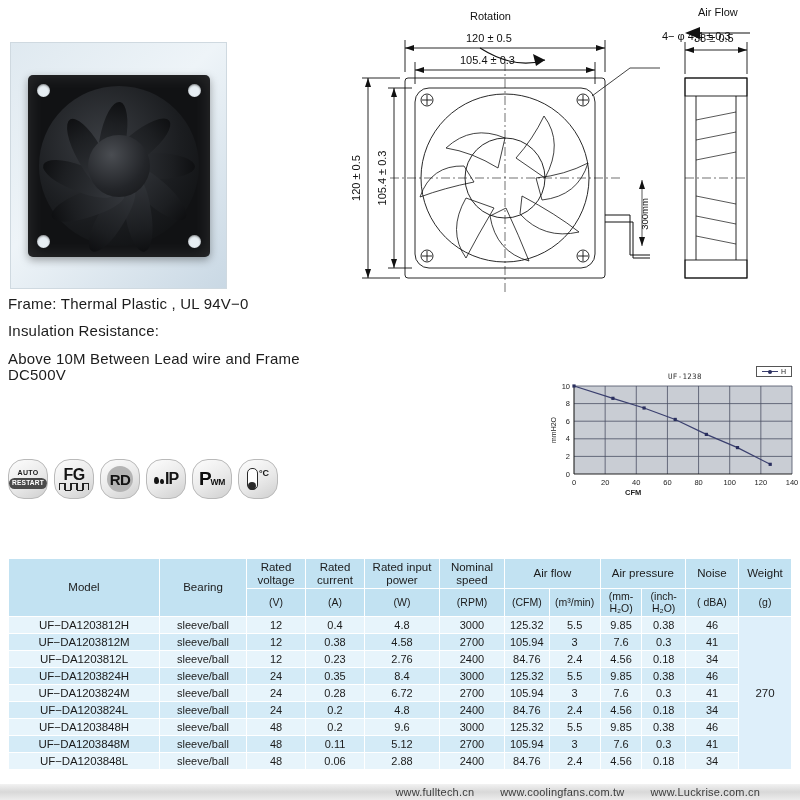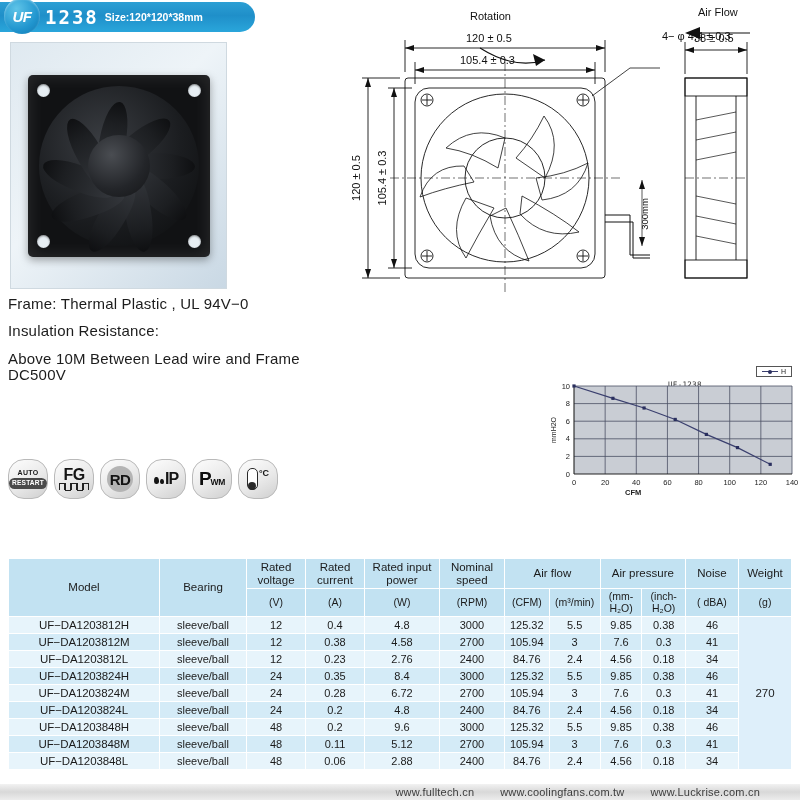--- a/index.html
+++ b/index.html
@@ -117,21 +117,21 @@
   }
   .b-degc{font-size:9px;font-weight:bold;color:#141414;}
 
   
   .drawing{position:absolute;left:330px;top:0;width:470px;height:310px;}
   .dtext{font-size:11px;fill:#111;font-family:"Liberation Sans",sans-serif;}
   .dtext-s{font-size:9.5px;fill:#111;font-family:"Liberation Sans",sans-serif;}
 
   
   .chartwrap{position:absolute;left:548px;top:368px;width:252px;height:130px;}
-  .chart-title{position:absolute;left:120px;top:12px;font-size:7.5px;color:#333;
+  .chart-title{position:absolute;left:120px;top:4px;font-size:7.5px;color:#333;
                font-family:"DejaVu Sans Mono",monospace;letter-spacing:.3px;}
   .chart-legend{
     position:absolute;right:8px;top:-2px;border:1px solid #555;background:#fff;
     padding:1px 5px;display:flex;align-items:center;gap:3px;font-size:7px;color:#222;
   }
   .legend-line{width:16px;height:1px;background:#3a3f6e;position:relative;}
   .legend-line::after{content:"";position:absolute;left:6px;top:-1.5px;width:4px;height:4px;
                       background:#2a2f5e;border-radius:50%;}
 
   
@@ -157,25 +157,20 @@
     display:flex;align-items:center;justify-content:flex-end;
     gap:26px;padding-right:40px;box-sizing:border-box;
   }
   .footer span{font-size:11px;color:#3c3c3c;letter-spacing:.2px;}
 </style>
 </head>
 <body>
 
 <div class="page">
 
-  <div class="banner">
-    <div class="uf-badge">UF</div>
-    <div class="banner-model">1238</div>
-    <div class="banner-size">Size:120*120*38mm</div>
-  </div>
 
   <div class="photo-box">
     <div class="fan-body">
       <div class="mount-hole mh-tl"></div>
       <div class="mount-hole mh-tr"></div>
       <div class="mount-hole mh-bl"></div>
       <div class="mount-hole mh-br"></div>
       <div class="fan-bore">
         <div id="blades">
             <div class="blade" style="transform: rotate(0deg) translateY(-13px);"></div>

